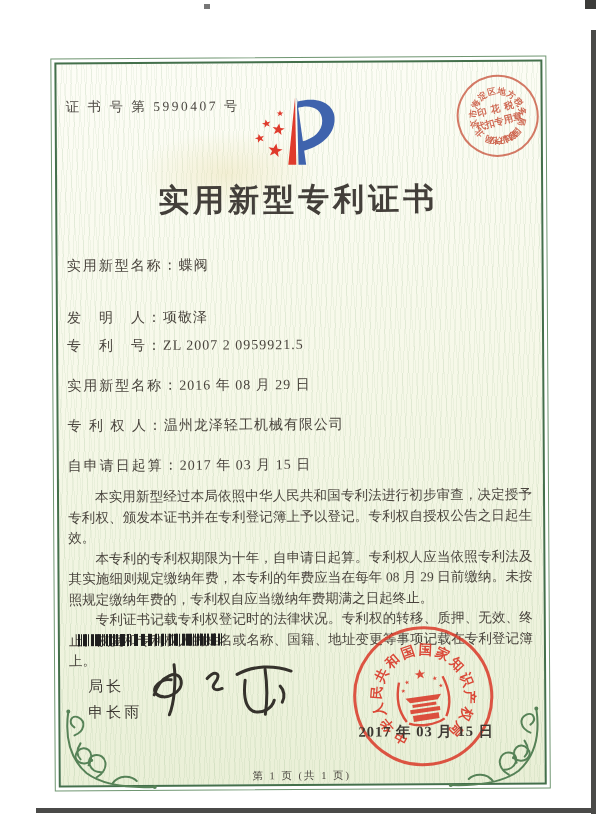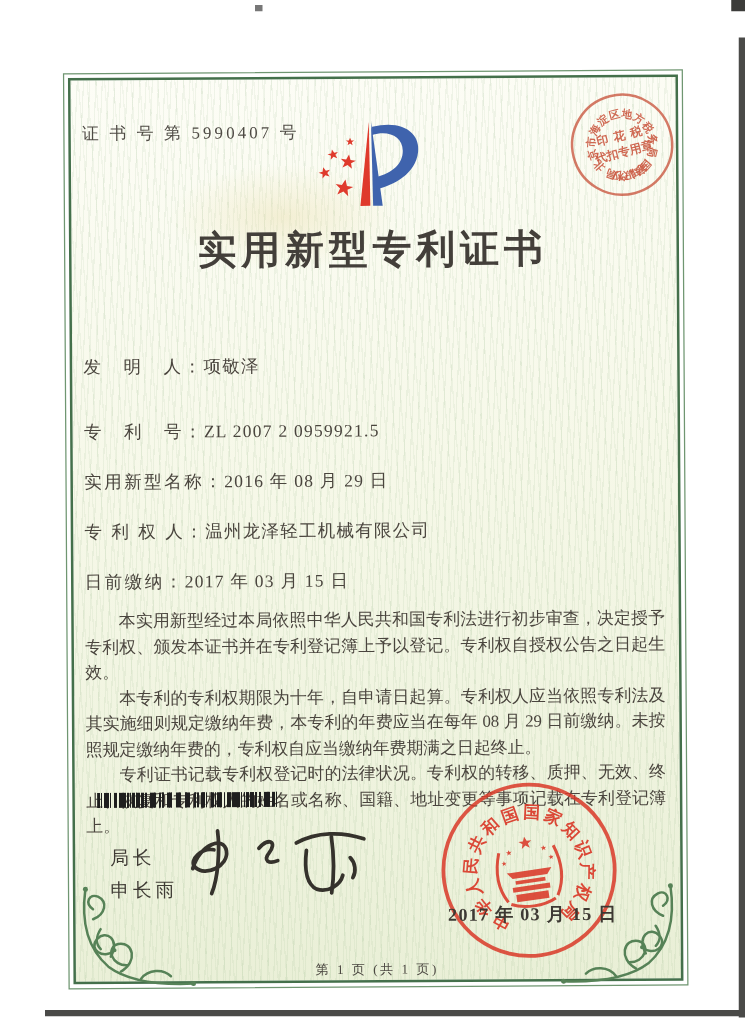--- a/index.html
+++ b/index.html
@@ -129,34 +129,37 @@
           </g>
       </g>
       <g fill="#3f63ad">
         <polygon points="50.2,9 51.5,75 59,75"></polygon>
         <path d="M51,13 C76,7 89,19 87,33 C85,50 68,59 54,62 L54,52.5 C67,49.5 75,42 75,32 C75,20 63,15.5 51,19.5 Z"></path>
       </g>
     </svg>
 
     <div class="title">实用新型专利证书</div>
 
-    <div class="field" style="top:284px">
+    <div class="field" style="top:256px">
+      <span class="lbl">实用新型名称：</span><span>蝶阀</span>
+    </div>
+    <div class="field" style="top:308px">
       <span class="lbl">发　明　人：</span><span>项敬泽</span>
     </div>
     <div class="field" style="top:336px">
       <span class="lbl">专　利　号：</span><span>ZL 2007 2 0959921.5</span>
     </div>
     <div class="field" style="top:376px">
       <span class="lbl">实用新型名称：</span><span>2016 年 08 月 29 日</span>
     </div>
     <div class="field" style="top:416px">
       <span class="lbl">专 利 权 人：</span><span>温州龙泽轻工机械有限公司</span>
     </div>
     <div class="field" style="top:456px">
-      <span class="lbl">日前缴纳：</span><span>2017 年 03 月 15 日</span>
+      <span class="lbl">自申请日起算：</span><span>2017 年 03 月 15 日</span>
     </div>
 
     <div class="paras">
       <p>本实用新型经过本局依照中华人民共和国专利法进行初步审查，决定授予专利权、颁发本证书并在专利登记簿上予以登记。专利权自授权公告之日起生效。</p>
       <p>本专利的专利权期限为十年，自申请日起算。专利权人应当依照专利法及其实施细则规定缴纳年费，本专利的年费应当在每年 08 月 29 日前缴纳。未按照规定缴纳年费的，专利权自应当缴纳年费期满之日起终止。</p>
       <p>专利证书记载专利权登记时的法律状况。专利权的转移、质押、无效、终止、恢复和专利权人的姓名或名称、国籍、地址变更等事项记载在专利登记簿上。</p>
     </div>
 
     <div class="barcode"></div>
 

